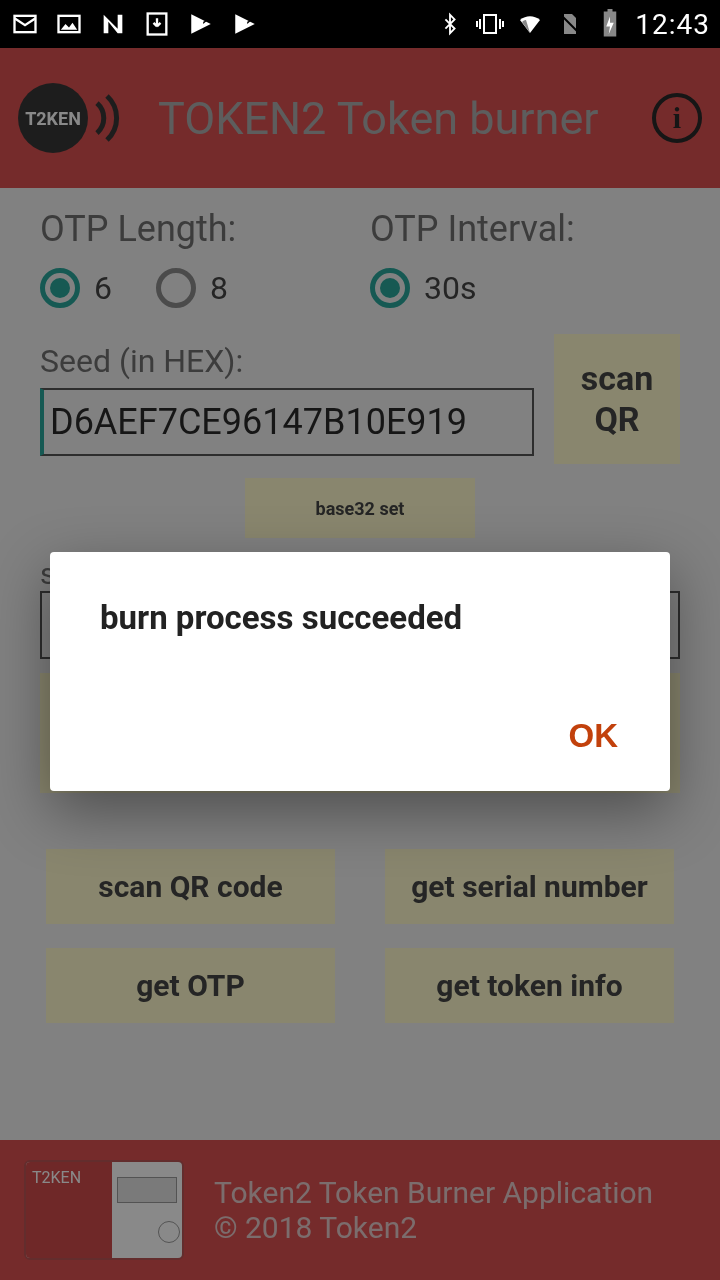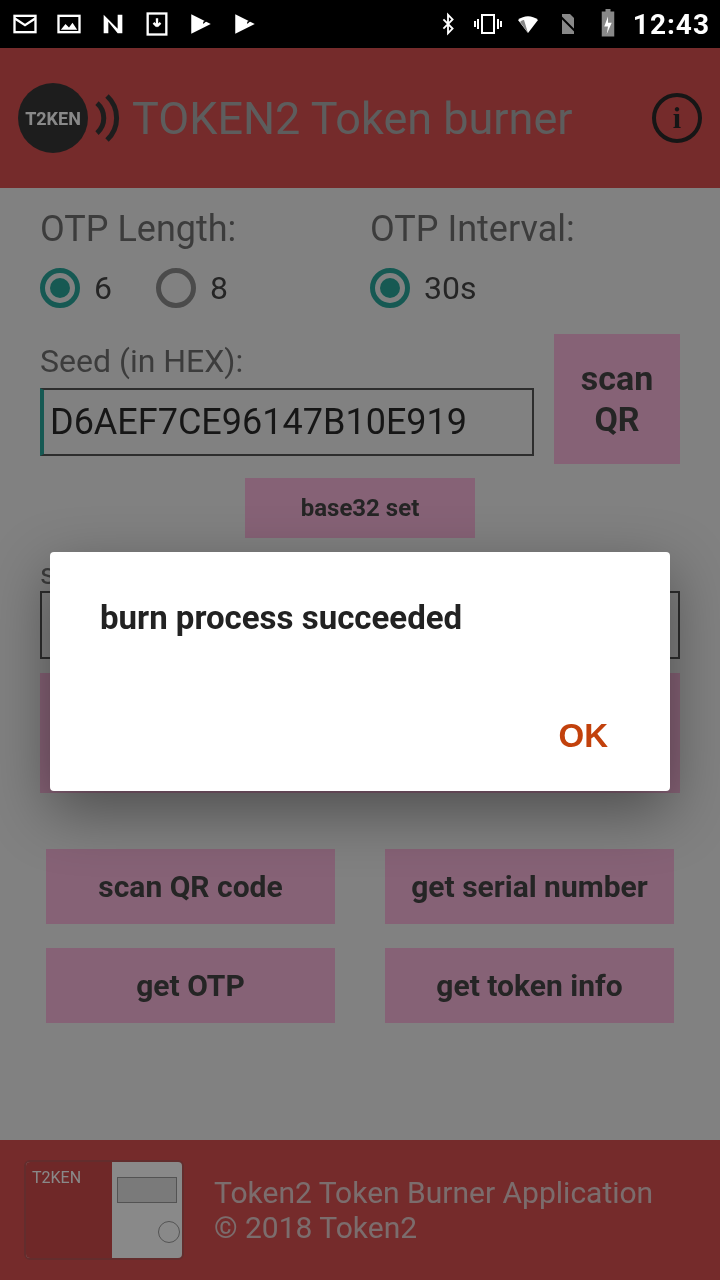--- a/index.html
+++ b/index.html
@@ -3,73 +3,73 @@
 <meta charset="utf-8">
 <style>
   * { box-sizing: border-box; margin: 0; padding: 0; }
   html, body { width: 720px; height: 1280px; overflow: hidden; font-family: Roboto, Arial, sans-serif; background: #eeeeee; }
   .status-bar {
     height: 48px; background: #000; color: #fff; display: flex; align-items: center;
     justify-content: space-between; padding: 0 10px; font-size: 28px;
   }
   .status-left { display:flex; gap:14px; align-items:center; }
   .status-right { display:flex; gap:10px; align-items:center; }
-  .clock { font-weight: 700; letter-spacing: 1px; }
+  .clock { font-weight: 400; letter-spacing: 1px; }
   .icon-box { display:inline-flex; align-items:center; justify-content:center; width:30px; height:30px; }
   .header {
     height: 140px; background:#d32f2f; display:flex; align-items:center; padding:0 18px;
   }
   .logo {
     width:70px; height:70px; background:#111; border-radius:50%; display:flex; align-items:center;
     justify-content:center; color:#fff; font-size:18px; font-weight:bold;
   }
   .nfc-arcs { margin-left:4px; }
-  .title { color:#9e9e9e; font-size:45px; margin-left:0; flex:1; font-weight:400; white-space:nowrap; }
+  .title { color:#9e9e9e; font-size:45px; margin-left:26px; flex:1; font-weight:400; white-space:nowrap; }
   .info-icon { width:50px; height:50px; border:4px solid #000; border-radius:50%; display:flex;
     align-items:center; justify-content:center; font-size:30px; font-weight:bold; font-family: serif;}
   .content { padding: 20px 40px 20px 40px; }
   .row-rad { display:flex; gap:20px; }
   .col { flex:1; }
   .label { color:#555; font-size:36px; margin-bottom:18px; }
   .radios { display:flex; gap:44px; align-items:center; }
   .radio { display:flex; align-items:center; gap:14px; }
   .r-outer { width:40px; height:40px; border-radius:50%; display:flex; align-items:center; justify-content:center; }
   .r-outer.checked { border:5px solid #009688; }
   .r-outer.unchk { border:5px solid #757575; }
   .r-inner { width:20px; height:20px; border-radius:50%; background:#009688; }
   .r-txt { font-size:32px; color:#222; }
   .seed-row { display:flex; gap:20px; align-items:center; margin-top:26px; }
   .seed-col { flex:1; }
   .seed-label { color:#555; font-size:32px; margin-bottom:8px; }
   .seed-input {
     width:100%; border:2px solid #333; height:68px; font-size:36px; padding:0 6px;
     font-family:inherit; background:transparent; border-left:4px solid #009688;
   }
-  .btn { background:#f9a8d4; display:flex; align-items:center; justify-content:center;
+  .btn { background:#fef9c3; display:flex; align-items:center; justify-content:center;
     font-size:30px; color:#222; font-weight:bold; text-align:center; }
   .scan-qr-btn { width:126px; height:130px; font-size:34px; line-height:1.2; padding:10px; }
-  .base32-btn { width:230px; height:60px; margin:14px auto 0 auto; font-size:24px;}
+  .base32-btn { width:230px; height:60px; margin:14px auto 0 auto; font-size:18px;}
   .serial-label { color:#555; font-size:30px; margin-top:18px;}
   .serial-input { width:100%; border:2px solid #333; height:68px; font-size:34px; padding:0 8px; background:transparent; }
   .burn-btn { width:100%; height:120px; font-size:60px; font-weight:bold; margin-top:14px; }
   .grid-btns { display:grid; grid-template-columns:1fr 1fr; gap:24px 50px; margin-top:56px; padding:0 6px;}
   .grid-btns .btn { height:75px; font-size:30px; }
   .footer { position:absolute; bottom:0; left:0; right:0; height:140px; background:#d32f2f;
     display:flex; align-items:center; padding:0 24px; gap:30px; color:#e0c0c0; font-size:30px;}
   .token-img { width:160px; height:100px; background:#fff; border:2px solid #a33; border-radius:6px;
     display:flex; }
   .token-img-l { width:55%; background:#c62828; border-radius:4px 0 0 4px; display:flex; align-items:flex-start;
     justify-content:flex-start; color:#fff; font-size:16px; padding:6px;}
   .token-img-r { flex:1; display:flex; flex-direction:column; align-items:center; justify-content:space-around; padding:6px 2px;}
   .lcd { width:90%; height:26px; background:#ddd; border:1px solid #888; }
   .btn-circ { width:22px; height:22px; border:1px solid #888; border-radius:50%; align-self:flex-end;}
 
   .scrim { position:absolute; inset:0; top:48px; background:rgba(40,40,40,0.55); }
   .dialog { position:absolute; left:50px; right:50px; top:552px; background:#fff;
-    box-shadow:0 20px 60px rgba(0,0,0,.4); border-radius:4px; padding:46px 50px 26px 50px; }
+    box-shadow:0 20px 60px rgba(0,0,0,.4); border-radius:4px; padding:46px 40px 26px 50px; }
   .dlg-title { font-size:33px; font-weight:bold; color:#222; margin-bottom:70px;}
   .dlg-actions { display:flex; justify-content:flex-end;}
   .dlg-ok { color:#c2410c; font-weight:bold; font-size:33px; background:none; border:none; padding:10px 12px;}
 </style>
 </head>
 <body>
 
 <div class="status-bar">
   <div class="status-left">
     <span class="icon-box">

